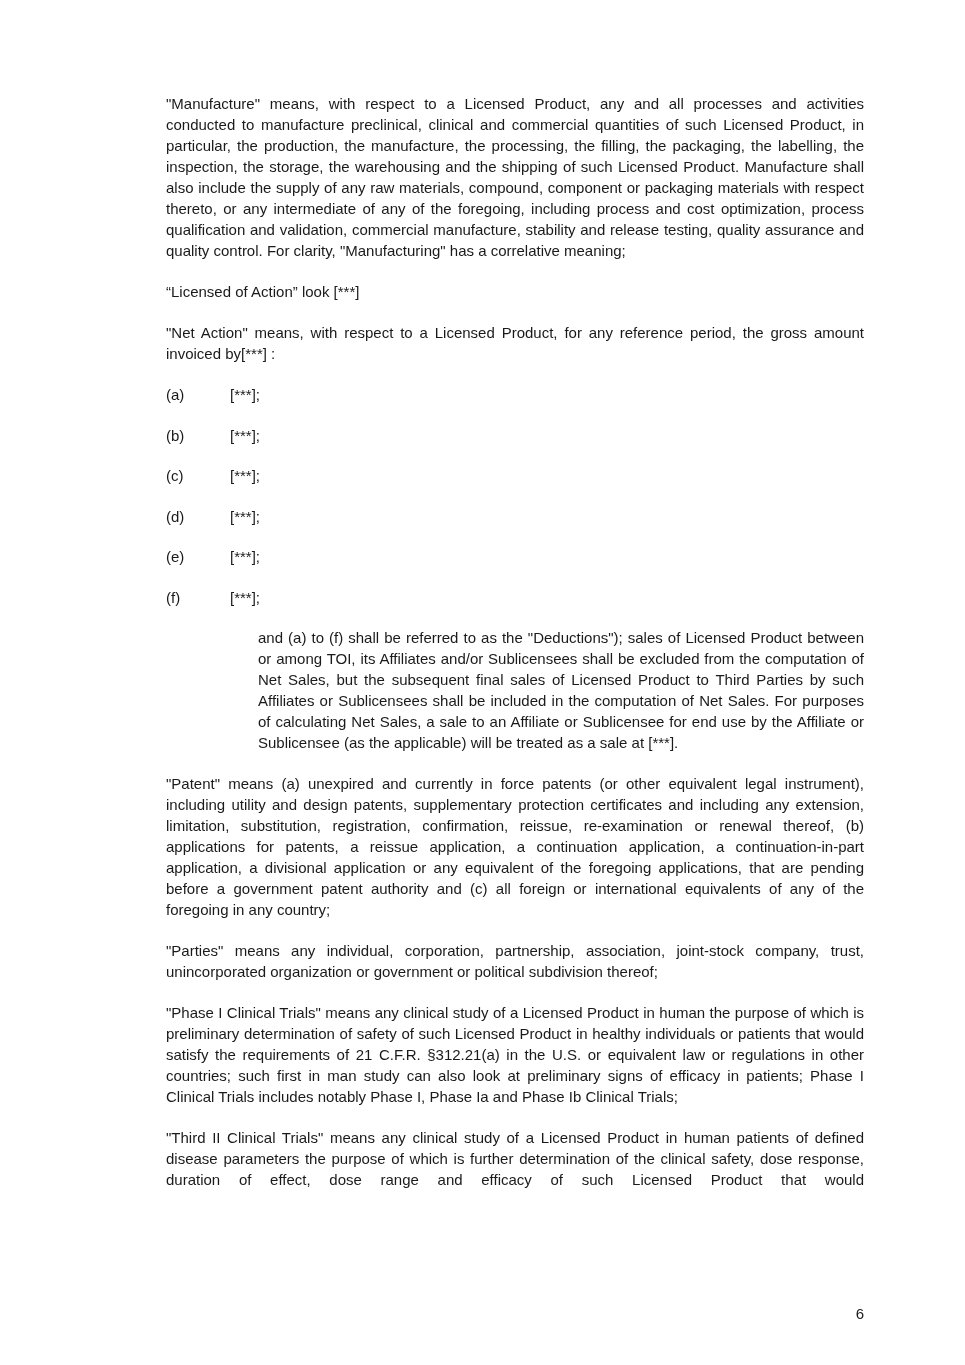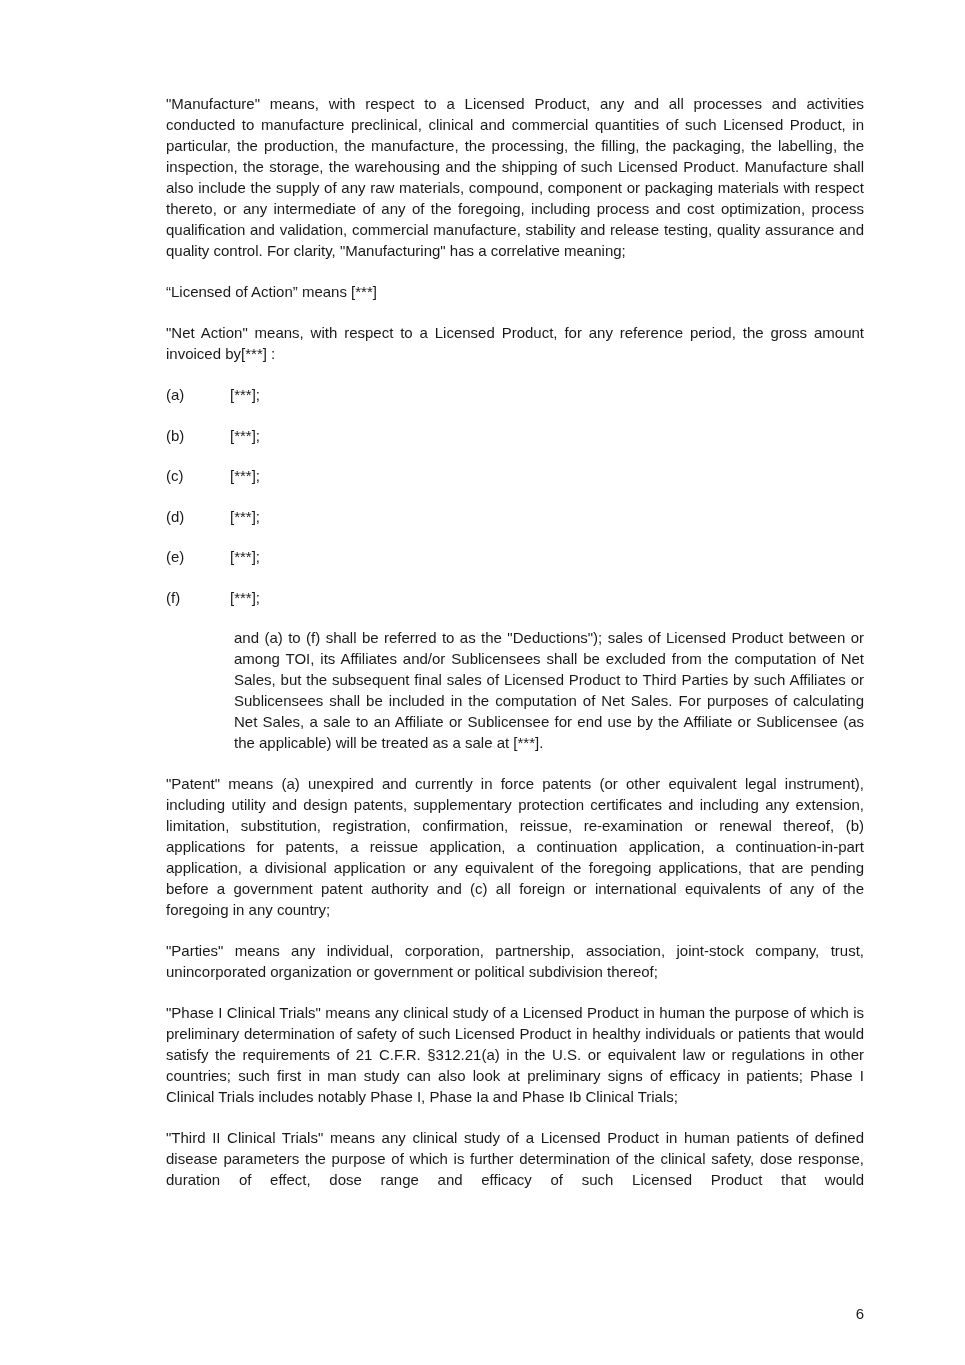--- a/index.html
+++ b/index.html
@@ -4,31 +4,31 @@
 <style>
   html, body { margin: 0; padding: 0; background: #ffffff; }
   body { width: 965px; height: 1365px; position: relative; overflow: hidden;
          font-family: "Liberation Sans", sans-serif; color: #1a1a1a; }
   .page { position: absolute; left: 166px; top: 93px; width: 698px; }
   p { margin: 0; font-size: 15px; line-height: 21px; text-align: justify; }
   .para { margin-bottom: 20px; }
   b { font-weight: normal; }
   .list-item { display: flex; font-size: 15px; line-height: 21px; margin-bottom: 19.5px; }
   .list-label { width: 64px; flex: 0 0 64px; }
-  .indented { margin-left: 68px; }
+  .indented { margin-left: 92px; }
   .page-number { position: absolute; right: 101px; top: 1303px; font-size: 15px; line-height: 21px; }
 </style>
 </head>
 <body>
 
 <div class="page">
 
   <p class="para"><span>"</span><b>Manufacture</b><span>" means, with respect to a Licensed Product, any and all processes and activities conducted to manufacture preclinical, clinical and commercial quantities of such Licensed Product, in particular, the production, the manufacture, the processing, the filling, the packaging, the labelling, the inspection, the storage, the warehousing and the shipping of such Licensed Product. Manufacture shall also include the supply of any raw materials, compound, component or packaging materials with respect thereto, or any intermediate of any of the foregoing, including process and cost optimization, process qualification and validation, commercial manufacture, stability and release testing, quality assurance and quality control. For clarity, "Manufacturing" has a correlative meaning;</span></p>
 
-  <p class="para"><b>“Licensed of Action”</b><span> means [***]</span></p>
+  <p class="para"><b>“Licensed of Action”</b><span> look [***]</span></p>
 
   <p class="para"><span>"</span><b>Net Action</b><span>" means, with respect to a Licensed Product, for any reference period, the gross amount invoiced by[***] :</span></p>
 
   <div>
     <div class="list-item">
       <span class="list-label">(a)</span>
       <span>[***];</span>
     </div>
     <div class="list-item">
       <span class="list-label">(b)</span>

